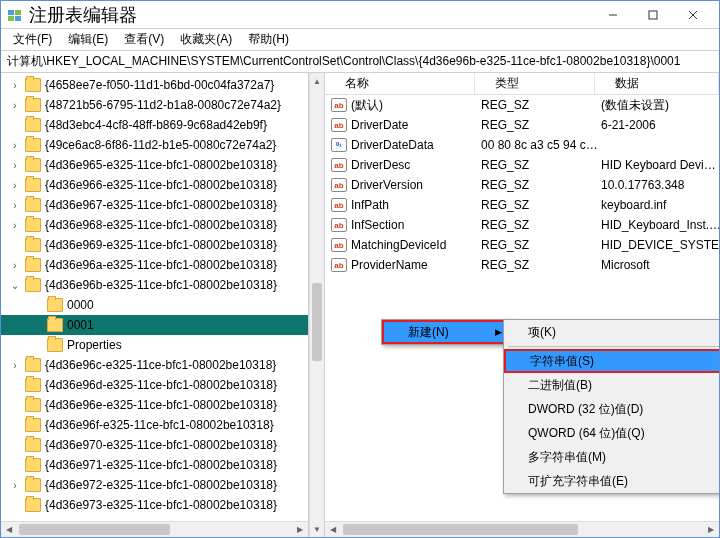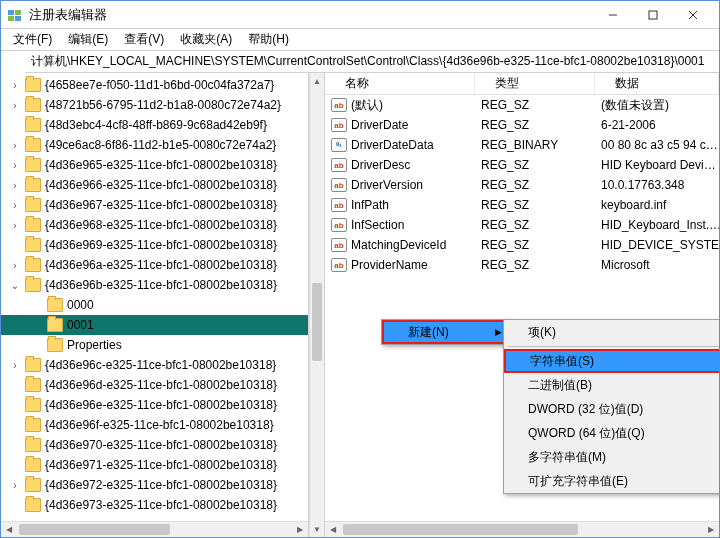--- a/index.html
+++ b/index.html
@@ -1,24 +1,24 @@
 <!DOCTYPE html>
 <html><head>
 <meta charset="utf-8">
 <style>
   * { box-sizing: border-box; margin: 0; padding: 0; font-family: "Microsoft YaHei", "Segoe UI", sans-serif; font-size: 12px; }
   body { width: 720px; height: 538px; background: #fff; border: 1px solid #5a8fd8; overflow: hidden; position: relative; }
   .titlebar { height: 28px; background: #fff; display: flex; align-items: center; padding: 0 6px; border-bottom: 1px solid #d0d0d0; }
   .titlebar .icon { width: 16px; height: 16px; margin-right: 6px; display: inline-flex; }
-  .titlebar .title { flex: 1; font-size: 13px; }
+  .titlebar .title { flex: 1; font-size: 18px; }
   .winbtns { display: flex; gap: 0; }
   .winbtn { width: 40px; height: 26px; display: flex; align-items: center; justify-content: center; }
   .menubar { height: 22px; display: flex; align-items: center; padding: 0 4px; border-bottom: 1px solid #d0d0d0; }
   .menuitem { padding: 2px 8px; }
-  .addrbar { height: 22px; border-bottom: 1px solid #d0d0d0; display: flex; align-items: center; padding: 0 6px; font-size: 12px; white-space: nowrap; overflow: hidden; background:#fff;margin-left:24px; }
+  .addrbar { height: 22px; border-bottom: 1px solid #d0d0d0; display: flex; align-items: center; padding: 0 6px; font-size: 12px; white-space: nowrap; overflow: hidden; background:#fff; }
   .content { display: flex; height: calc(538px - 28px - 22px - 22px - 2px); }
   .tree { width: 308px; border-right: 1px solid #d0d0d0; overflow: hidden; display:flex; flex-direction:column; }
   .tree-inner { flex:1; overflow:hidden; padding-top:2px;}
   .tree-row { display: flex; align-items: center; height: 20px; padding-left: 8px; white-space: nowrap; }
   .tree-row .exp { width: 12px; text-align: center; color:#555; font-size:10px;}
   .tree-row .fld { width: 16px; height: 14px; background: #ffd76a; border:1px solid #d9a93a; margin: 0 4px; border-radius:1px; position:relative;}
   .tree-row .fld::before{content:"";position:absolute;top:-3px;left:0;width:6px;height:3px;background:#ffd76a;border:1px solid #d9a93a;border-bottom:none;border-radius:1px 1px 0 0;}
   .tree-row.lv1 { padding-left: 8px; }
   .tree-row.lv2 { padding-left: 30px; }
   .tree-row.sel { background: #0f766e; }
@@ -244,21 +244,20 @@
             <span>DriverDate</span>
           </div>
           <div class="cell ctype">REG_SZ</div>
           <div class="cell cdata">6-21-2006</div>
         </div>
         <div class="list-row">
           <div class="cell cname">
             <span class="vicon bin">⁰¹</span>
             <span>DriverDateData</span>
           </div>
-          <div class="cell ctype">REG_BINARY</div>
           <div class="cell cdata">00 80 8c a3 c5 94 c…</div>
         </div>
         <div class="list-row">
           <div class="cell cname">
             <span class="vicon str">ab</span>
             <span>DriverDesc</span>
           </div>
           <div class="cell ctype">REG_SZ</div>
           <div class="cell cdata">HID Keyboard Devi…</div>
         </div>

